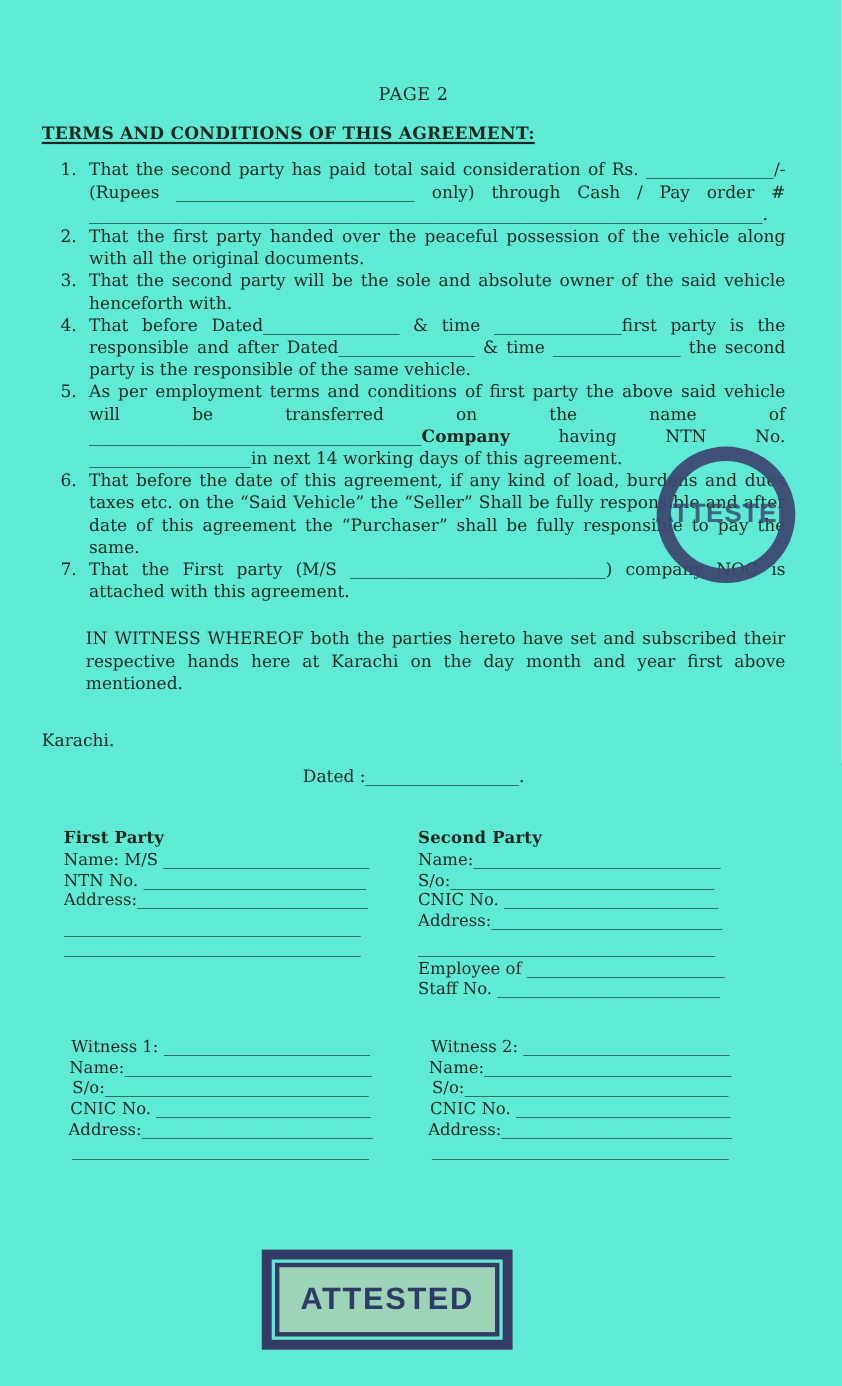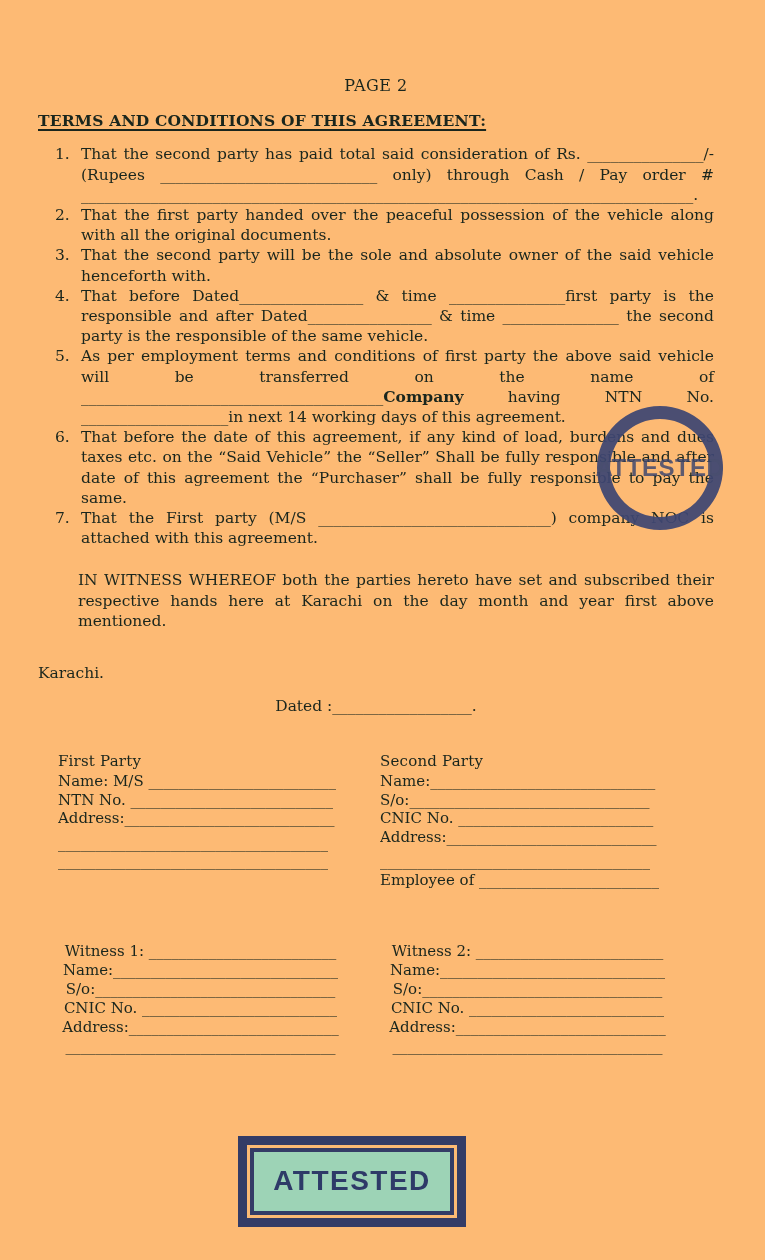--- a/index.html
+++ b/index.html
@@ -1,20 +1,20 @@
 <!DOCTYPE html>
 <html><head>
 <meta charset="utf-8">
 <style>
   html,body{margin:0;padding:0;}
   body{width:765px;height:1260px;overflow:hidden;}
   .page{
     position:relative;
     width:765px;height:1260px;
-    background:#fdba74;
+    background:#5eead4;
     font-family:"DejaVu Serif","Liberation Serif",serif;
     color:#1a261d;
     font-size:15.5px;
     line-height:20.2px;
   }
   .content{
     position:absolute;left:38px;top:0;width:676px;
   }
   .page-title{
     margin-top:76px;
@@ -49,21 +49,21 @@
   .dated-line{ margin-top:13px;text-align:center; }
   .sig-grid{
     position:relative;
     margin-top:36px;
     font-size:15px;
     line-height:18.6px;
   }
   .sig-col-left{ position:absolute; left:20px; top:0; width:285px; }
   .sig-col-right{ position:absolute; left:342px; top:0; width:295px; }
   .sig-grid .spacer{ height:190px; }
-  .party-header{ font-weight:normal; margin-bottom:1px; letter-spacing:.2px; }
+  .party-header{ font-weight:bold; margin-bottom:1px; letter-spacing:.2px; }
   .sig-row{ white-space:nowrap; overflow:hidden; }
   .gap-above{ margin-top:6px; }
   .wit-grid{
     position:relative;
     margin-top:0;
     font-size:15px;
     line-height:19px;
     text-align:center;
   }
   .wit-grid .wspacer{ height:120px; }
@@ -167,20 +167,21 @@
         <div class="sig-row">____________________________________</div>
       </div>
       <div class="sig-col-right">
         <div class="party-header">Second Party</div>
         <div class="sig-row">Name:______________________________</div>
         <div class="sig-row">S/o:________________________________</div>
         <div class="sig-row">CNIC No. __________________________</div>
         <div class="sig-row">Address:____________________________</div>
         <div class="sig-row gap-above">____________________________________</div>
         <div class="sig-row">Employee of ________________________</div>
+        <div class="sig-row">Staff No. ___________________________</div>
       </div>
       <div class="spacer"></div>
     </div>
 
     <div class="wit-grid">
       <div class="sig-col-left">
         <div class="sig-row">Witness 1: _________________________</div>
         <div class="sig-row">Name:______________________________</div>
         <div class="sig-row">S/o:________________________________</div>
         <div class="sig-row">CNIC No. __________________________</div>

